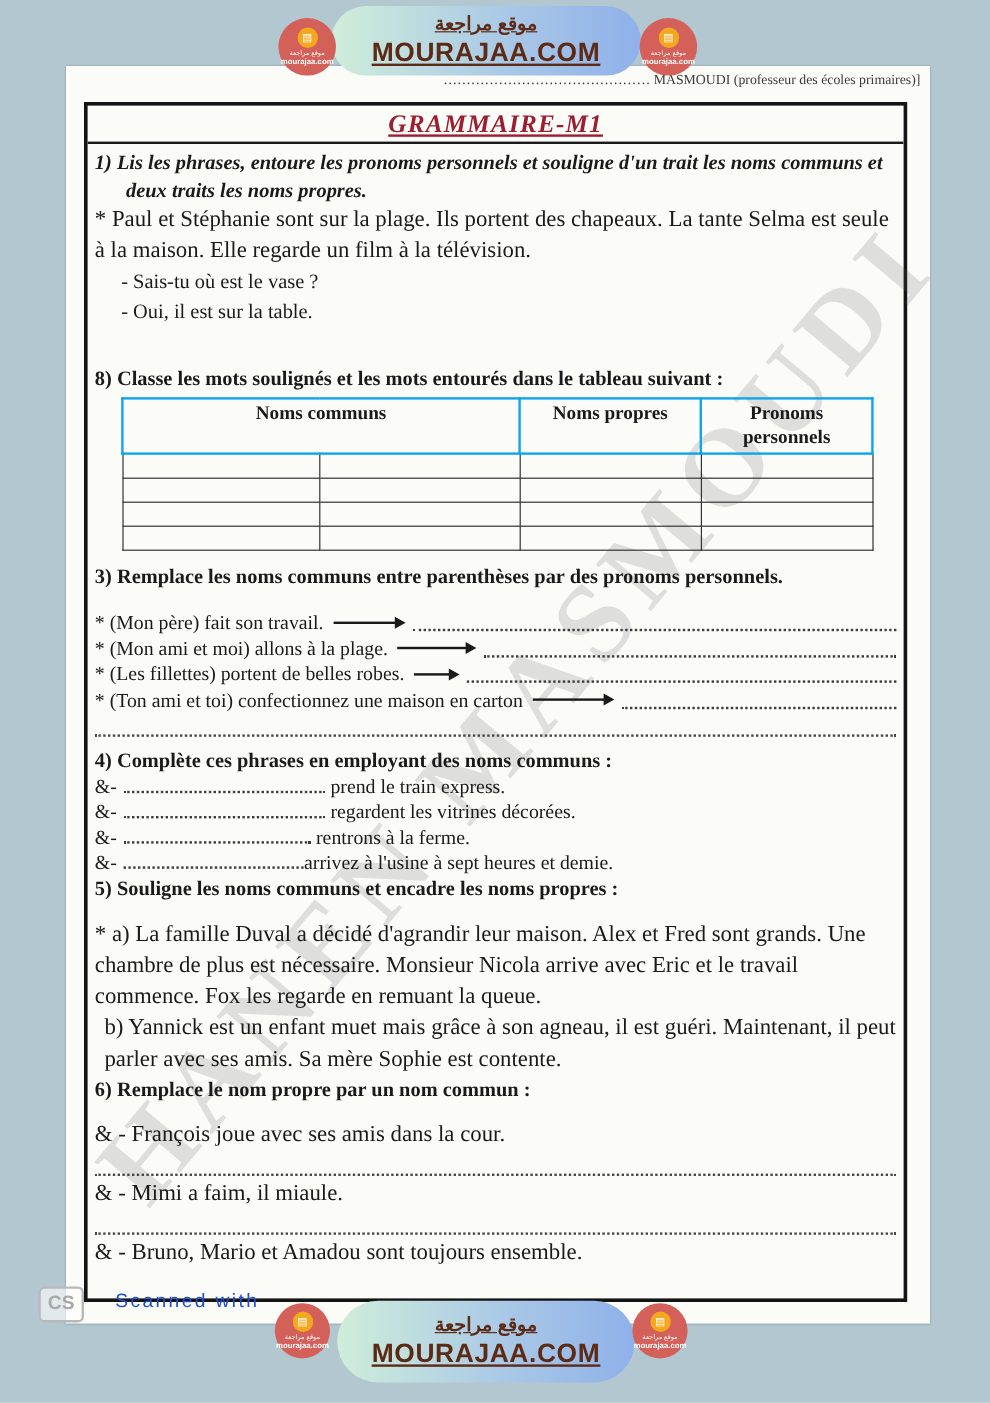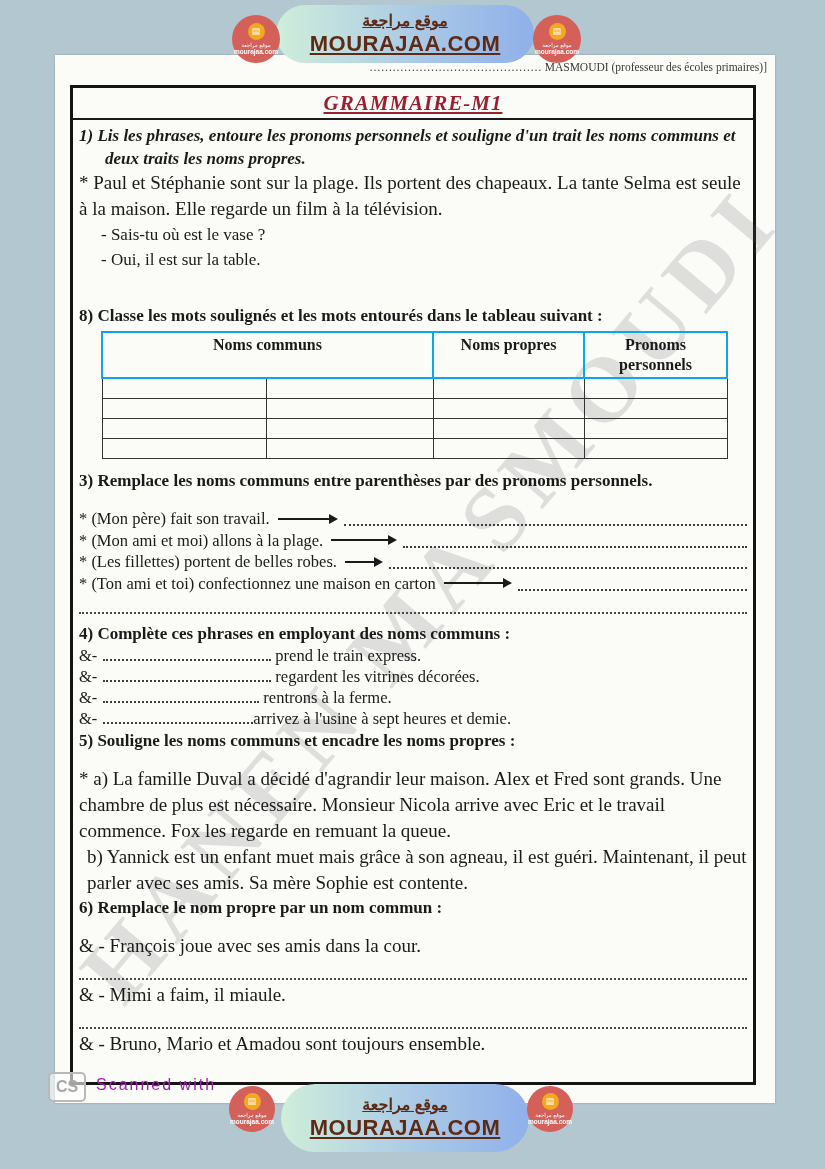--- a/index.html
+++ b/index.html
@@ -95,28 +95,28 @@
   }
   .badge .inner{
     width:17px;height:17px;border-radius:50%;background:#f3a81f;
     display:flex;align-items:center;justify-content:center;
     font-size:9px;color:#fff;margin-bottom:2px;
   }
   .badge .t1{font-size:5.5px;line-height:6px;}
   .badge .t2{font-size:6.5px;font-weight:bold;line-height:8px;}
   
   .cslogo{
-    position:absolute;left:48px;top:1072px;width:34px;height:26px;
+    position:absolute;left:32px;top:1072px;width:34px;height:26px;
     border:2.5px solid #b9b9b9;border-radius:5px;color:#a8a8a8;
     display:flex;align-items:center;justify-content:center;
     font-family:"Liberation Sans", sans-serif;font-weight:bold;font-size:16px;
     z-index:15;background:rgba(255,255,255,.6);
   }
   .scanned{
-    position:absolute;left:96px;top:1076px;color:#a21caf;
+    position:absolute;left:96px;top:1076px;color:#1d4ed8;
     font-family:"Liberation Sans", sans-serif;font-size:16px;letter-spacing:2px;
     z-index:15;
   }
   .content{position:relative;z-index:6;}
   .sp4{height:4px;}.sp8{height:8px;}.sp10{height:10px;}.sp12{height:12px;}.sp14{height:14px;}.sp16{height:16px;}
 </style>
 </head>
 <body>
 
 <div class="paper">

